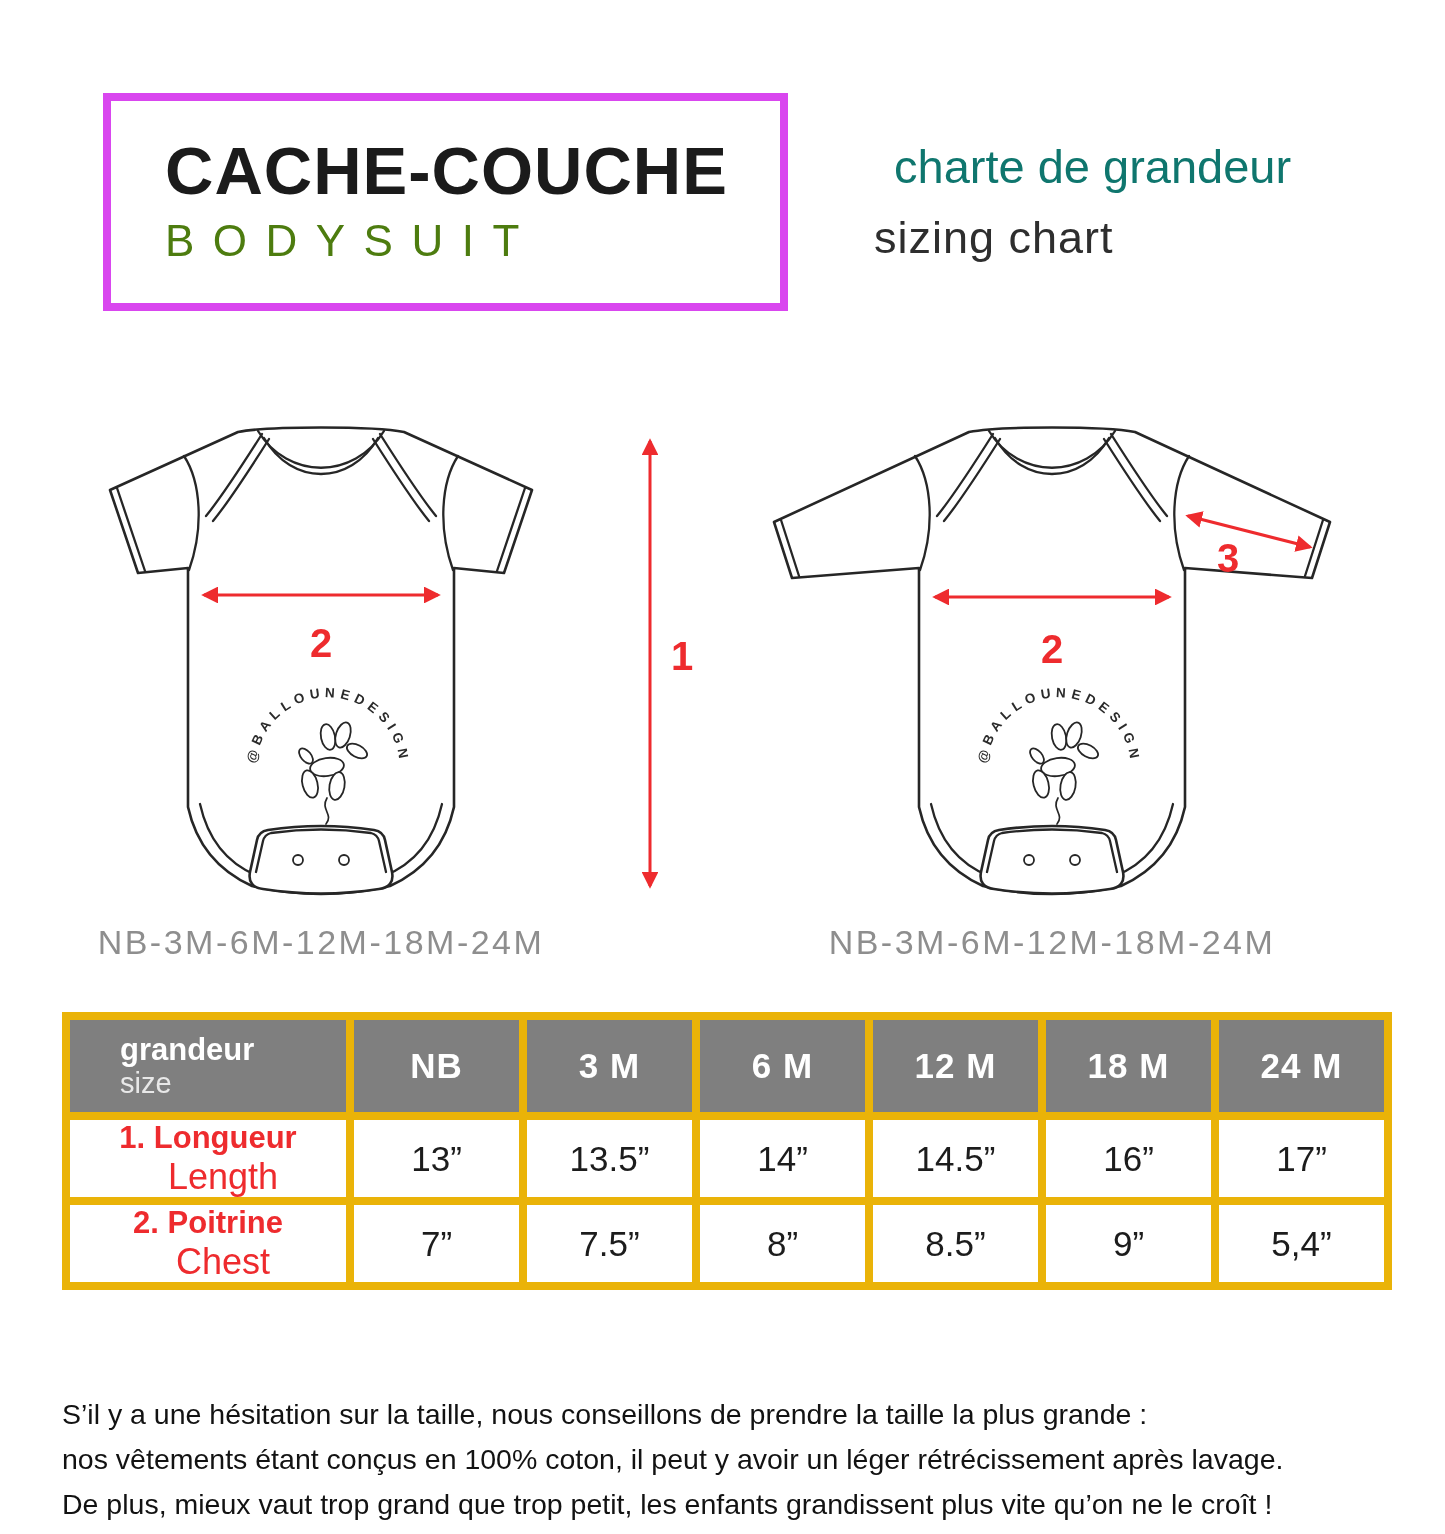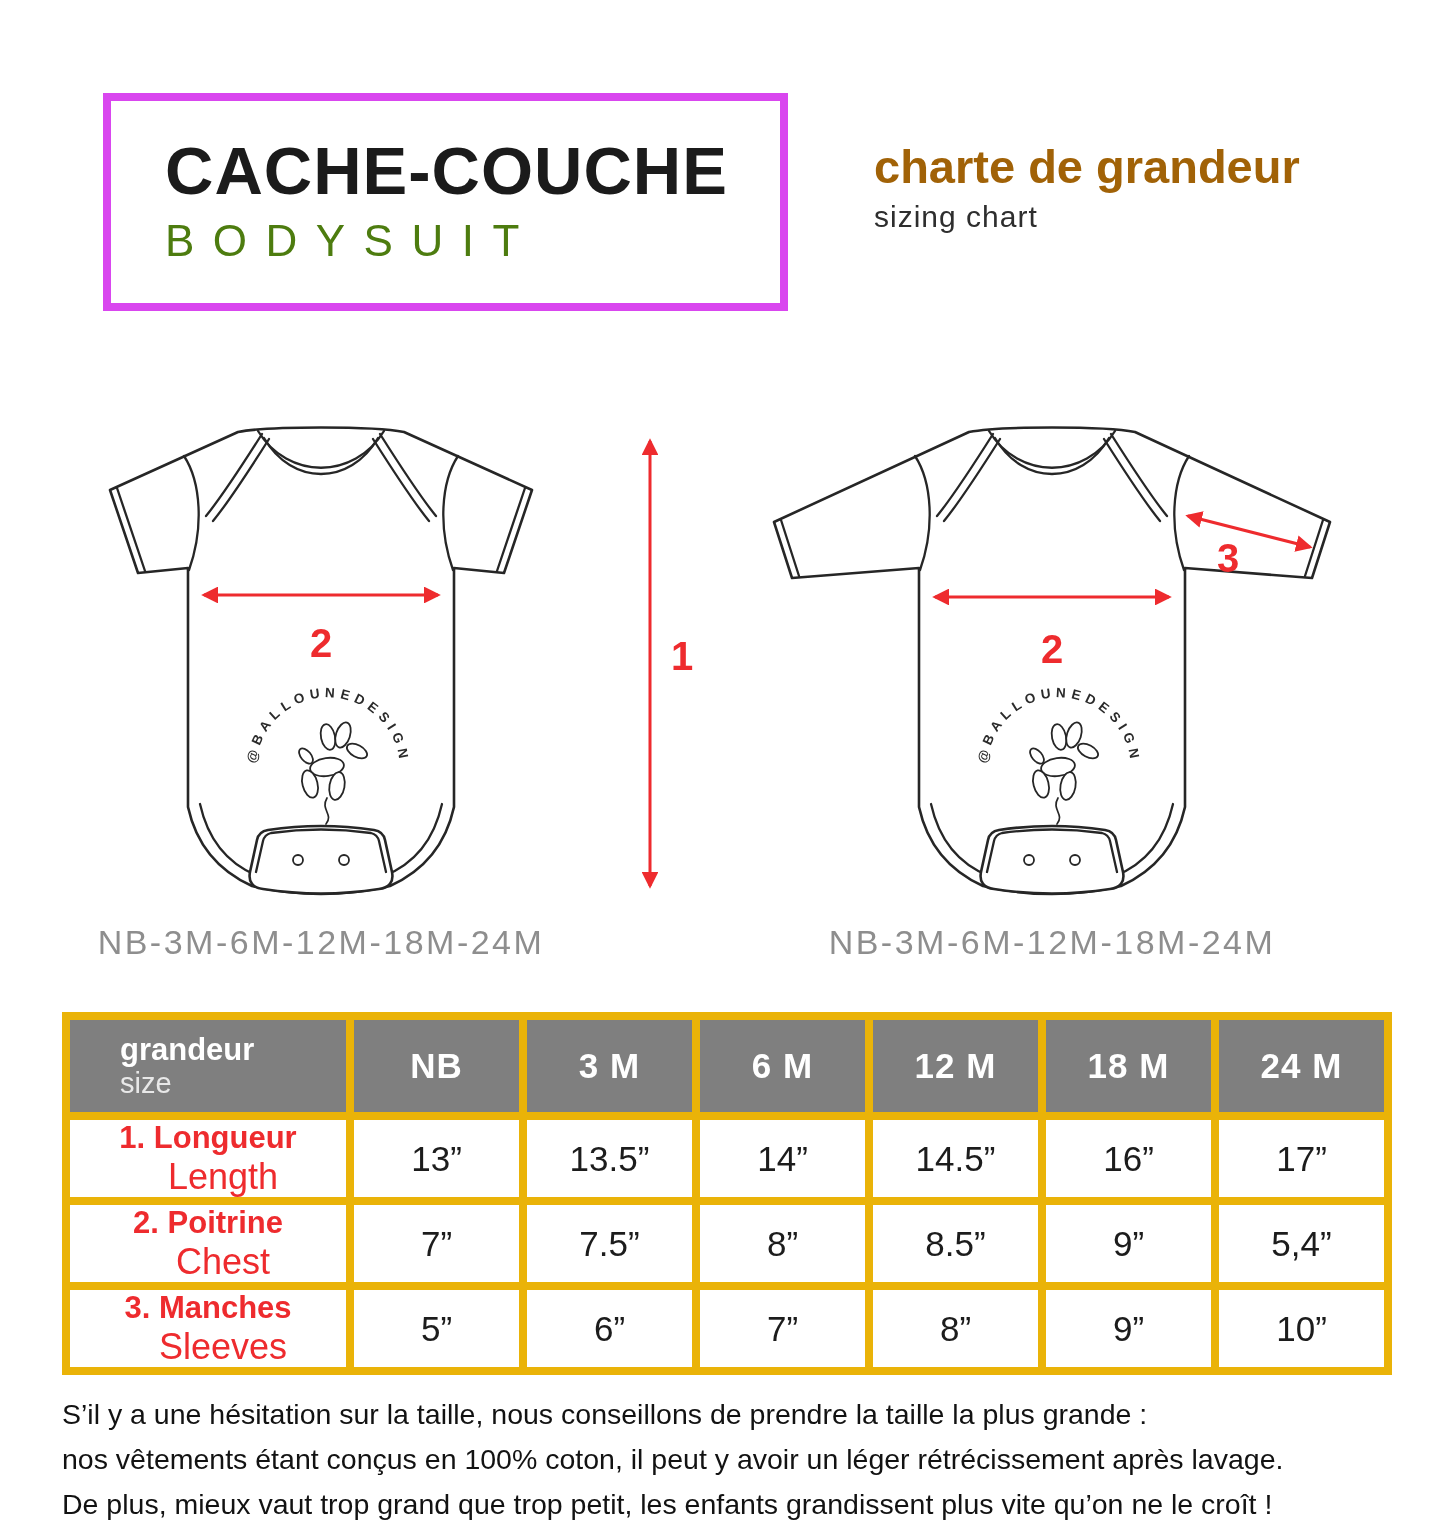--- a/index.html
+++ b/index.html
@@ -14,22 +14,22 @@
     font-family:"Liberation Sans",sans-serif;overflow:hidden;color:var(--ink);
   }
   
   .title-box{
     position:absolute;left:103px;top:93px;width:685px;height:218px;
     border:8px solid #d946ef;box-sizing:border-box;padding:36px 0 0 54px;
   }
   .title-fr{font-size:67px;font-weight:bold;letter-spacing:1px;color:#1b1b1b;line-height:1;}
   .title-en{font-size:44px;font-weight:normal;letter-spacing:0.42em;color:#4d7c0f;margin-top:12px;}
   .chart-title{position:absolute;left:874px;top:140px;}
-  .chart-title-fr{font-size:47px;font-weight:bold;color:#a16207;line-height:1.15;}
-  .chart-title-en{font-size:30px;font-weight:normal;color:#2e2e2e;letter-spacing:1px;margin-top:6px;}
+  .chart-title-fr{font-size:47px;font-weight:normal;color:#0f766e;line-height:1.15;margin-left:20px;}
+  .chart-title-en{font-size:45px;font-weight:normal;color:#2e2e2e;letter-spacing:1px;margin-top:18px;}
   
   .diagram-svg{position:absolute;left:0;top:420px;}
   .garment{fill:#fff;stroke:#262626;stroke-width:2.6;stroke-linejoin:round;stroke-linecap:round;}
   .seam{fill:none;stroke:#262626;stroke-width:2.3;stroke-linecap:round;}
   .thin{fill:none;stroke:#262626;stroke-width:1.7;stroke-linecap:round;}
   .balloon{fill:#fff;stroke:#262626;stroke-width:1.8;}
   .arc-text{font-size:13.5px;font-weight:bold;letter-spacing:5px;fill:#2b2b2b;}
   .measure-line{stroke:var(--red);stroke-width:3;}
   .m-label{fill:var(--red);font-size:40px;font-weight:bold;}
   .sizes-caption{
@@ -197,32 +197,20 @@
           <span class="row-label-fr">2. Poitrine</span>
           <span class="row-label-en">Chest</span>
         </td>
         <td class="val">7”</td>
         <td class="val">7.5”</td>
         <td class="val">8”</td>
         <td class="val">8.5”</td>
         <td class="val">9”</td>
         <td class="val">5,4”</td>
       </tr>
-      <tr>
-        <td class="row-label">
-          <span class="row-label-fr">3. Manches</span>
-          <span class="row-label-en">Sleeves</span>
-        </td>
-        <td class="val">5”</td>
-        <td class="val">6”</td>
-        <td class="val">7”</td>
-        <td class="val">8”</td>
-        <td class="val">9”</td>
-        <td class="val">10”</td>
-      </tr>
     </tbody>
   </table>
 
   <div class="footer">
     <div>S’il y a une hésitation sur la taille, nous conseillons de prendre la taille la plus grande :</div>
     <div>nos vêtements étant conçus en 100% coton, il peut y avoir un léger rétrécissement après lavage.</div>
     <div>De plus, mieux vaut trop grand que trop petit, les enfants grandissent plus vite qu’on ne le croît !</div>
   </div>
 
 </div>

